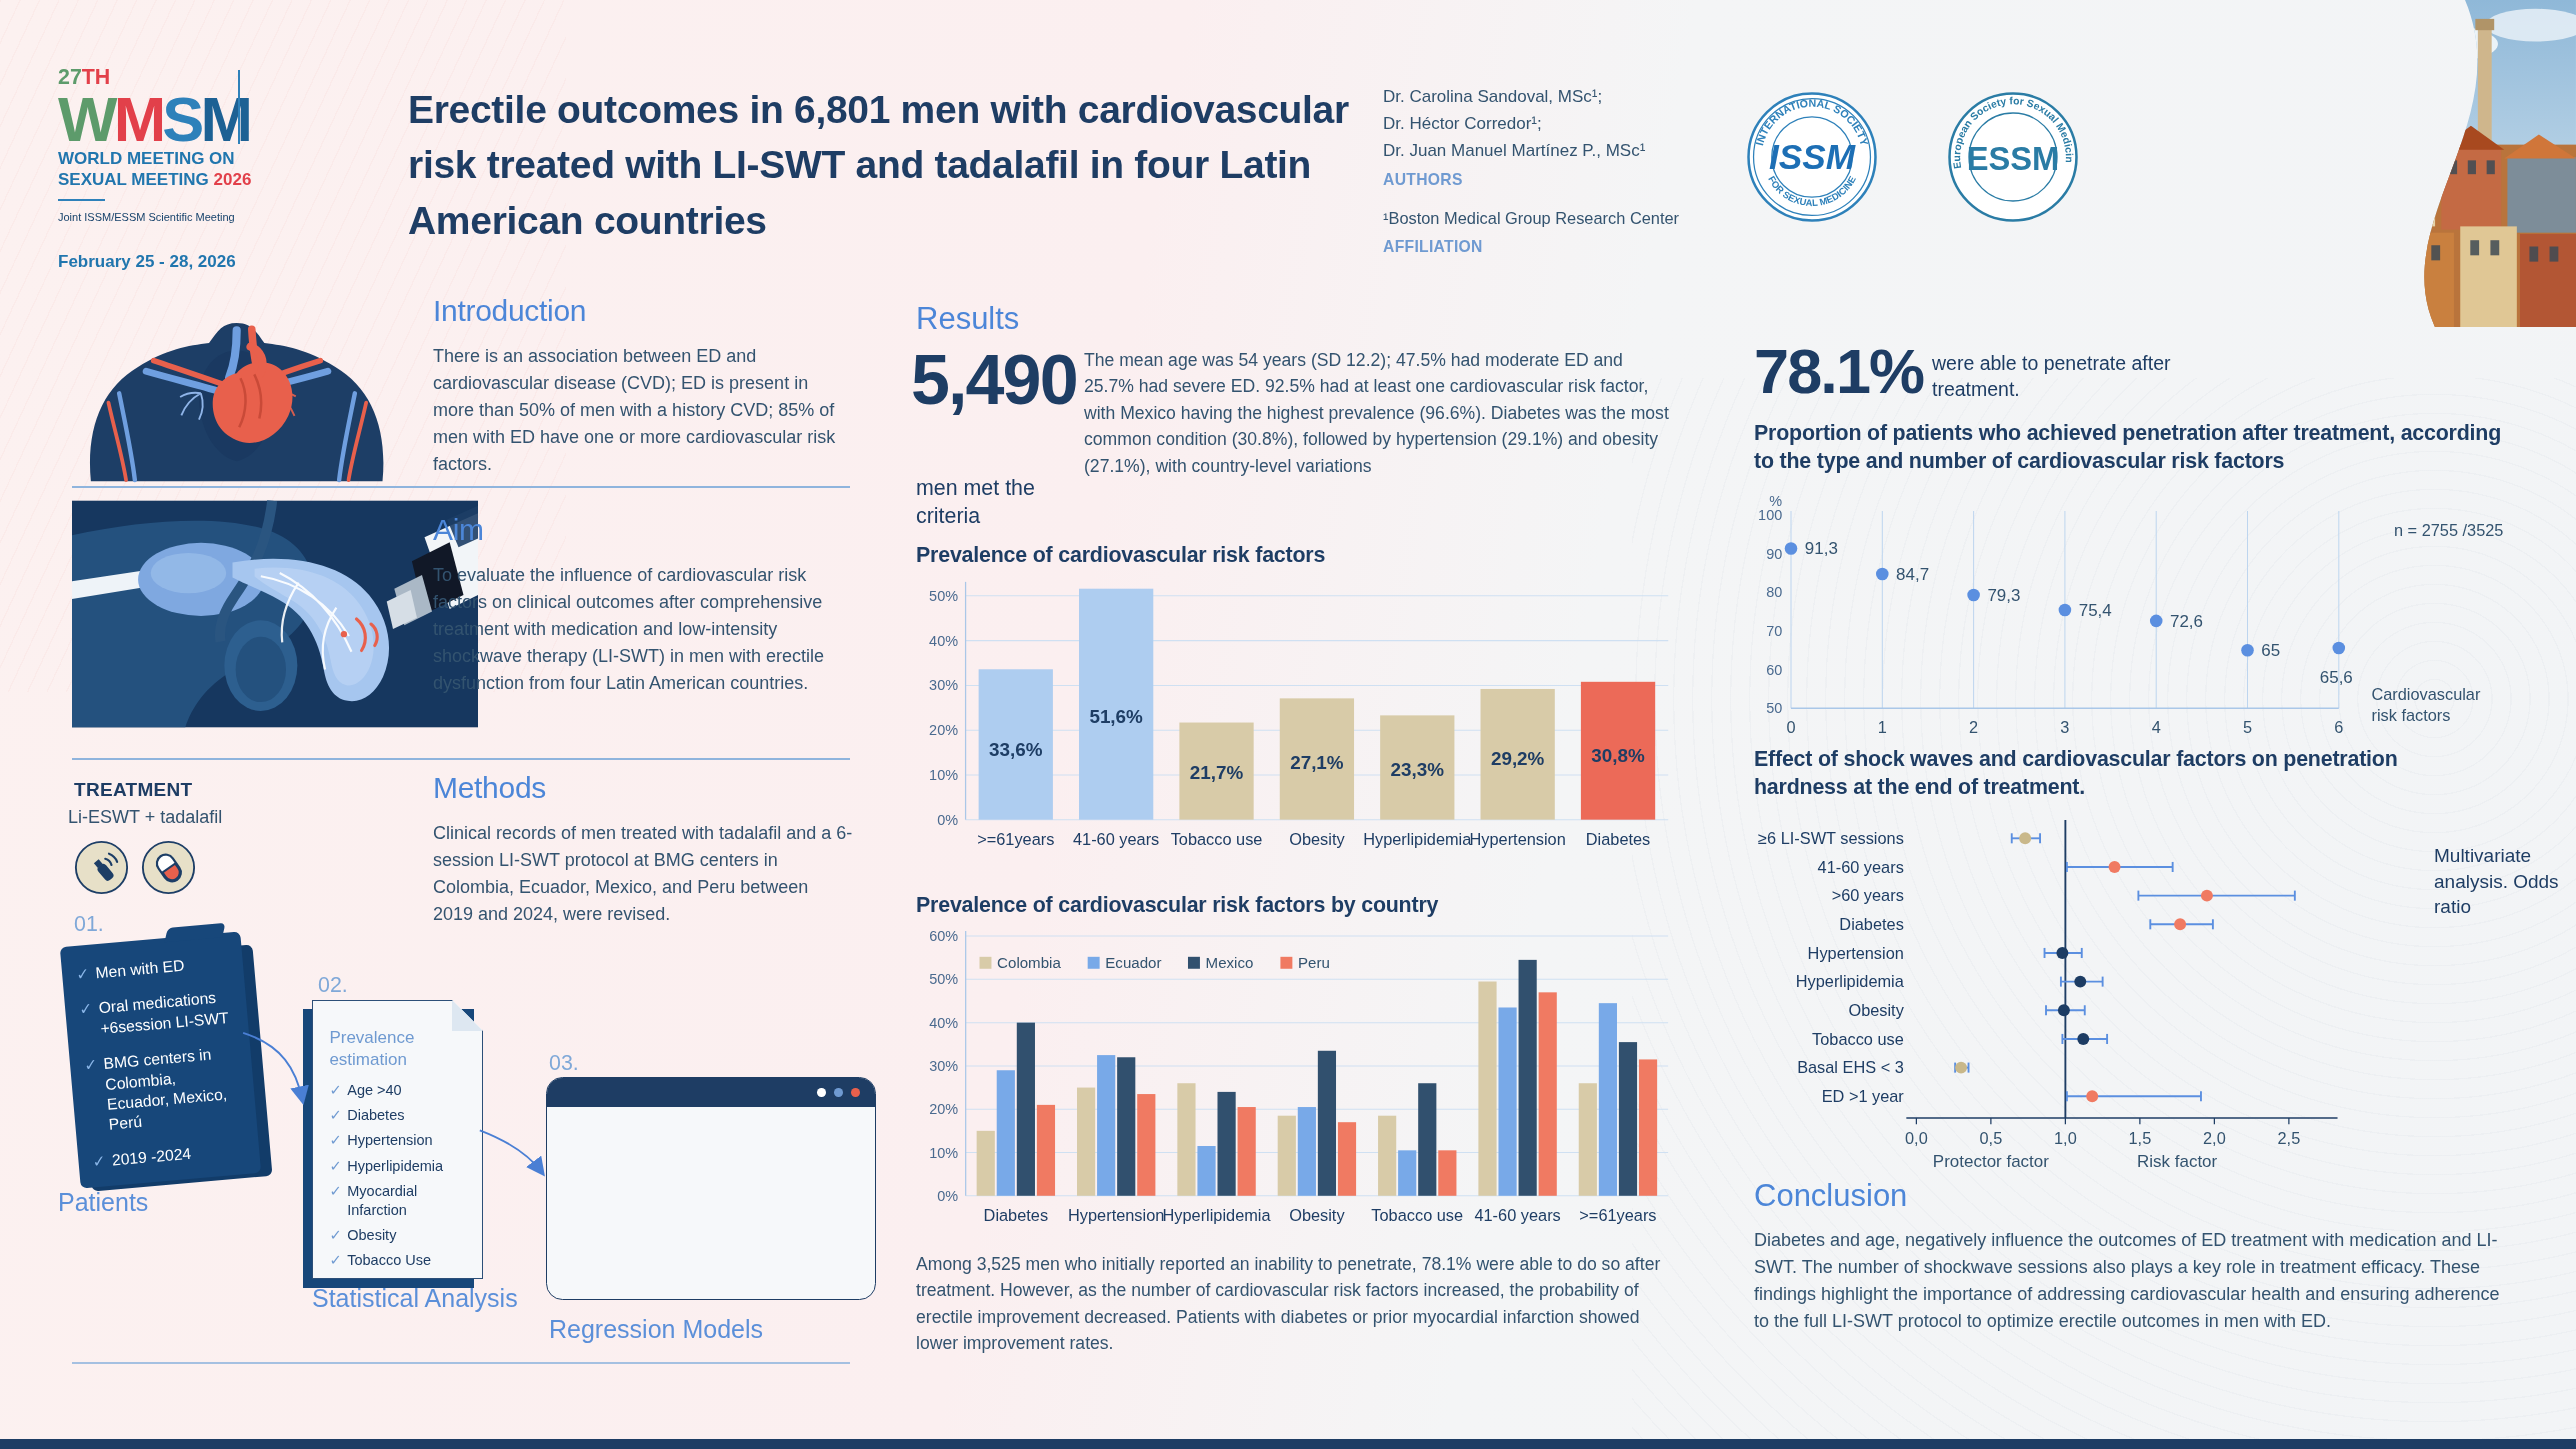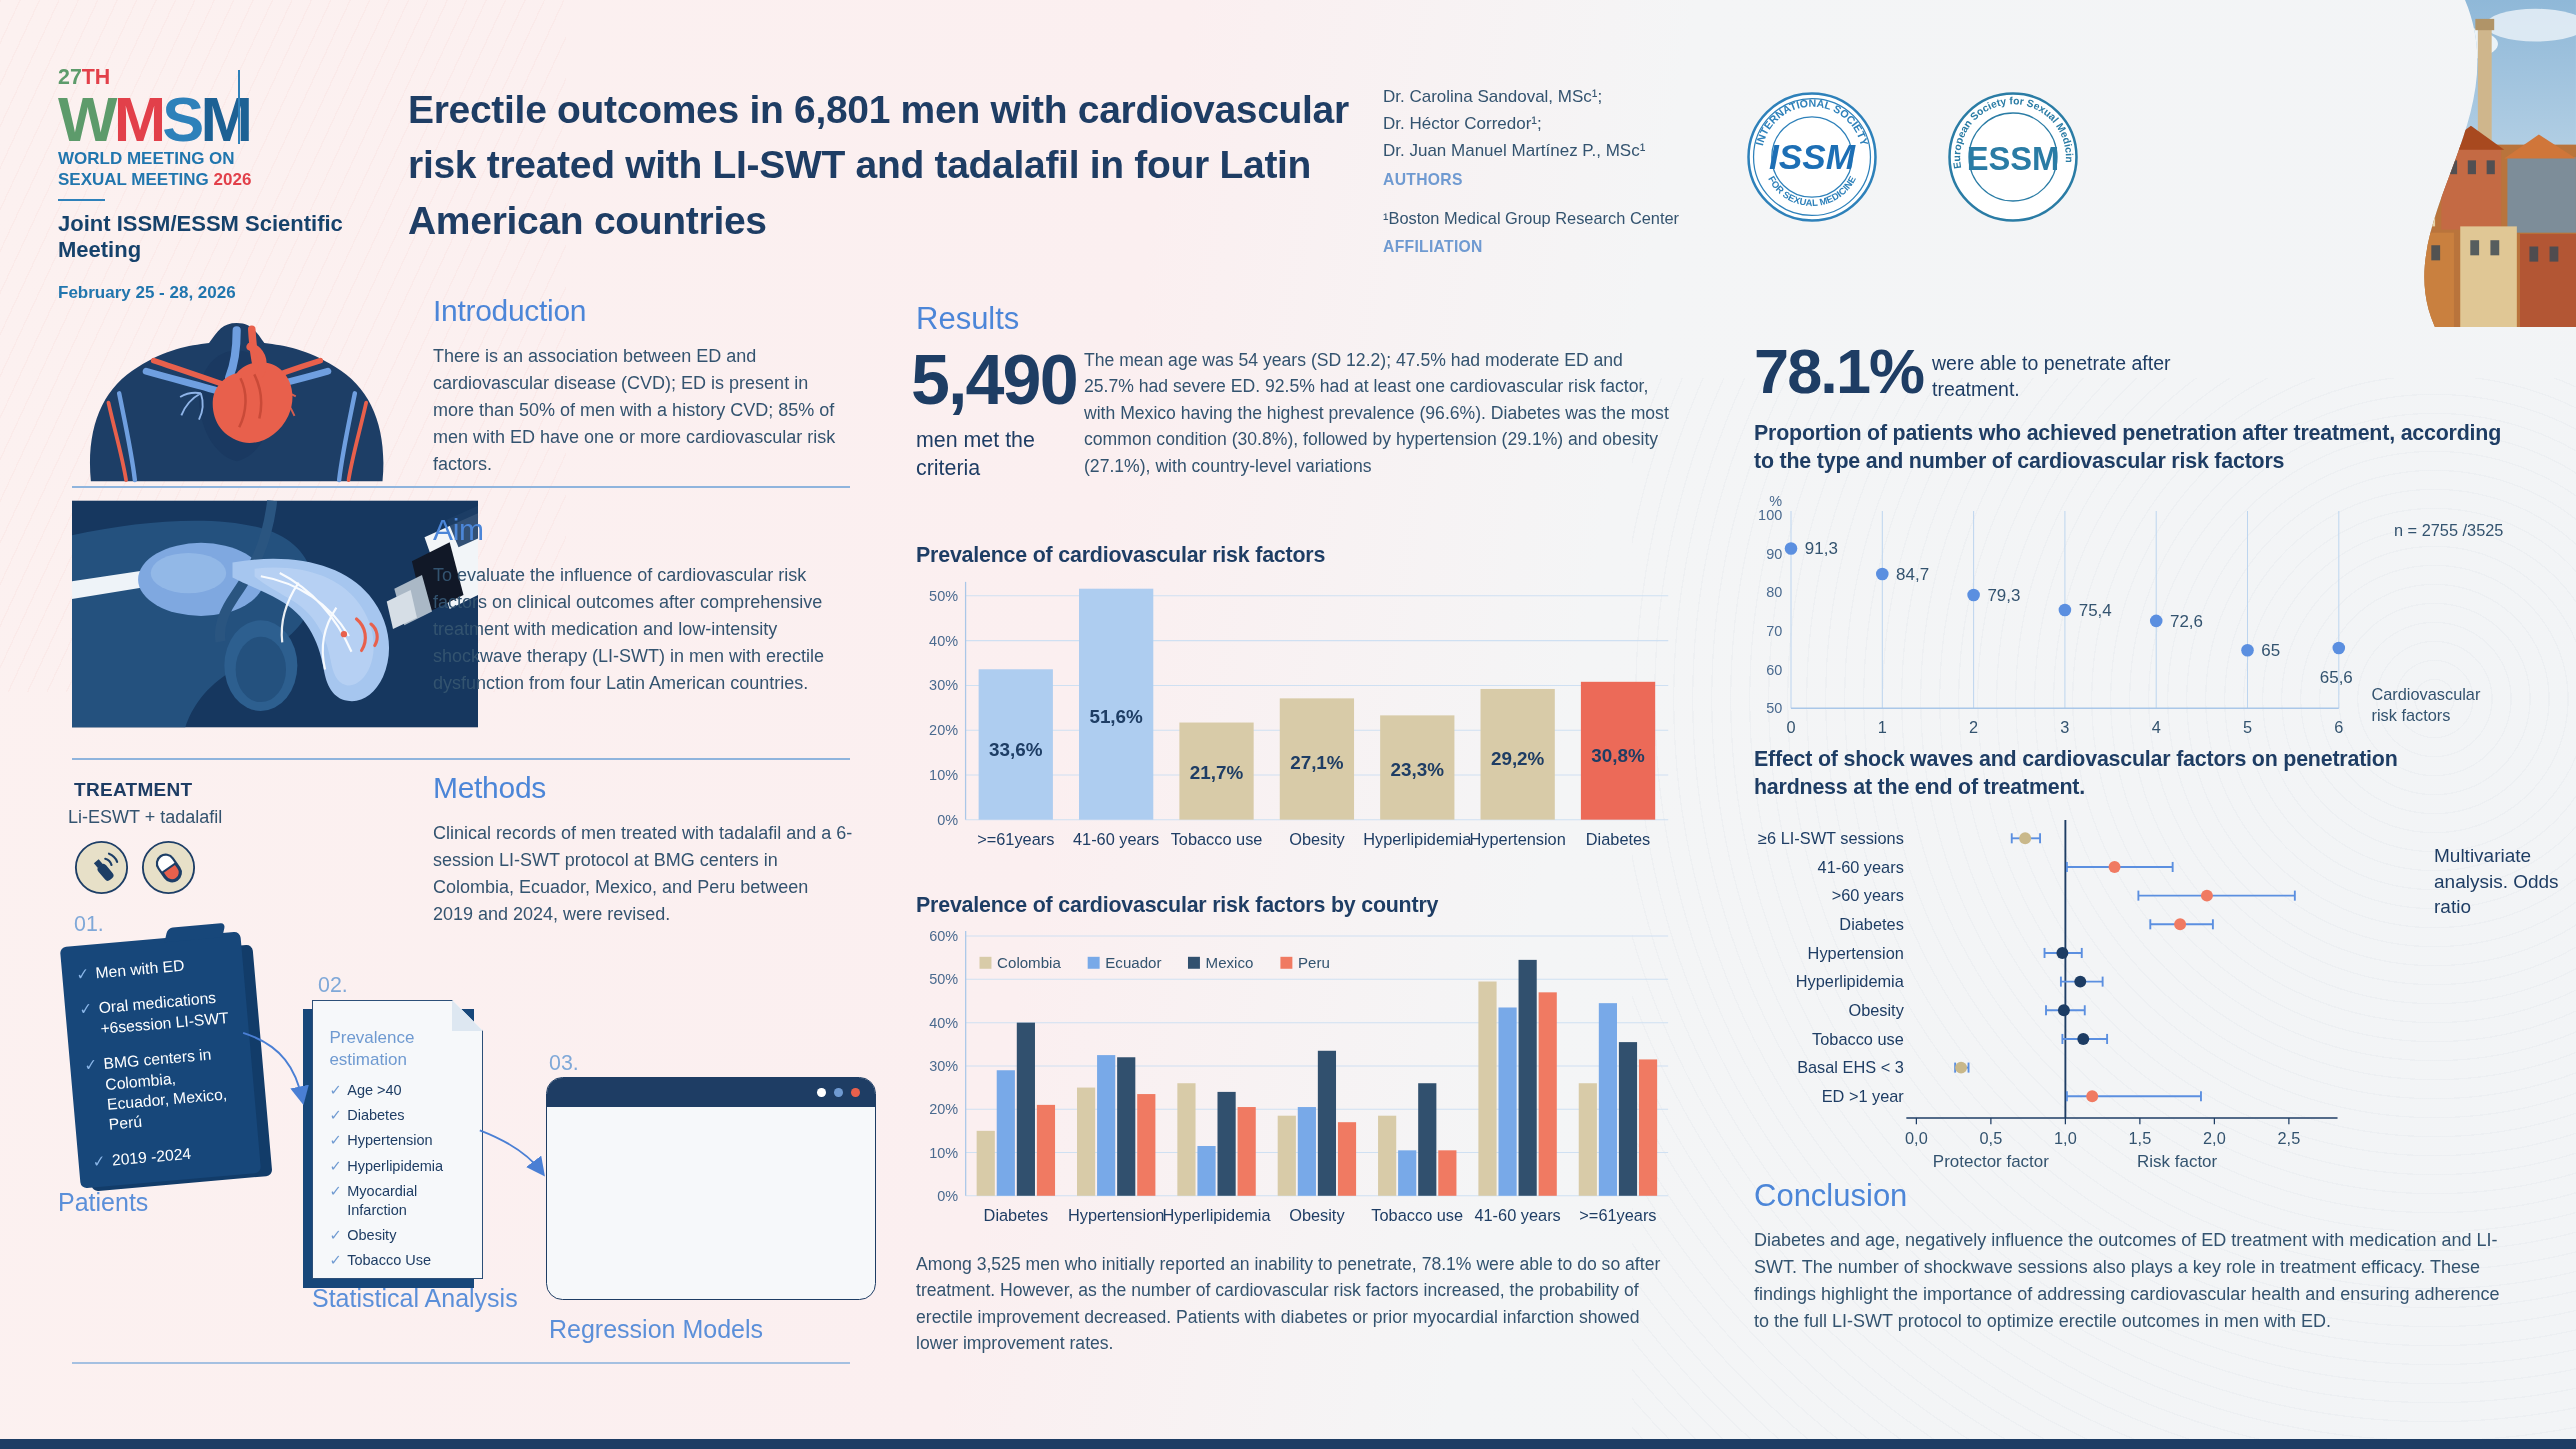--- a/index.html
+++ b/index.html
@@ -11,35 +11,35 @@
     background:repeating-linear-gradient(115deg,rgba(226,100,90,0.045) 0 1.3px,transparent 1.3px 17.6px);}
   .tex2{right:0;top:378px;width:944px;height:1070px;
     background:repeating-radial-gradient(circle at 85% 30%,rgba(150,165,185,0.06) 0 1.3px,transparent 1.3px 19px);}
   
   .b27{font-size:21.4px;font-weight:bold;letter-spacing:0;}
   .bwmsm{font-size:63px;font-weight:bold;letter-spacing:-3.8px;line-height:.92;margin-top:1.3px;}
   .green{color:#5d9b6b}.red{color:#e2404a}.blue1{color:#2e81ba}.blue2{color:#1d6194}
   .bline1,.bline2{font-size:17px;font-weight:bold;color:#2176ae;line-height:1.2;}
   .bline2{margin-bottom:8.8px;}
   .brule{width:47px;height:1.9px;background:#2e81ba;margin:5px 0 10px 0;}
-  .bmeeting{font-size:22px;font-weight:bold;color:#16426b;margin-bottom:20px;}
+  .bmeeting{font-size:11px;font-weight:normal;color:#16426b;margin-bottom:29px;}
   .bdates{font-size:17px;font-weight:bold;color:#2176ae;}
   .title{font-size:39px;font-weight:600;color:#1e3d64;line-height:1.42;letter-spacing:-0.3px;}
   .authors{font-size:17px;color:#33536f;line-height:1.6;}
   .cap-label{font-size:15.7px;font-weight:600;color:#6f9ad1;letter-spacing:0.3px;margin-top:6.3px;}
   .affil{margin-top:16.4px;font-size:16.4px;}
   
   .h-blue{font-size:30px;font-weight:500;color:#4c86d8;letter-spacing:-0.3px;text-align:right;}
   .h-big{font-size:31px;font-weight:500;color:#4c86d8;}
   .body-text{font-size:18px;line-height:1.5;color:#33536f;}
   .sub-head{font-size:21.4px;font-weight:700;color:#1e3d64;line-height:1.3;letter-spacing:-0.2px;}
   .divider{height:1.9px;background:#8fb4dd;}
   .bignum{font-size:70px;font-weight:600;color:#1e3d64;letter-spacing:-1.9px;}
   .bignum2{font-size:63px;font-weight:600;color:#1e3d64;letter-spacing:-1.9px;}
-  .bigcap{font-size:21.4px;color:#1e3d64;line-height:1.3;}
+  .bigcap{font-size:21.4px;color:#1e3d64;line-height:1.3;margin-top:48px;}
   .step-num{font-size:21.4px;color:#7fa8d8;}
   .step-label{font-size:25px;color:#5b8fd9;}
   
   .folder{transform:rotate(-5deg);}
   .folder .back{position:absolute;left:11.3px;top:14px;width:100%;height:96%;background:#123c69;border-radius:6.3px;}
   .folder .front{position:relative;width:100%;height:100%;background:#17477a;border-radius:6.3px;padding:19px 14px;box-sizing:border-box;}
   .folder .front:before{content:"";position:absolute;top:-10px;right:16.4px;width:58px;height:14px;background:#17477a;border-radius:5px 5px 0 0;transform:skewX(-18deg);}
   .fitem{display:flex;gap:6.3px;font-size:15.7px;color:#fff;line-height:1.3;margin-bottom:15px;}
   .fitem .ck{color:#8ab6e8;flex:0 0 auto;}
   

